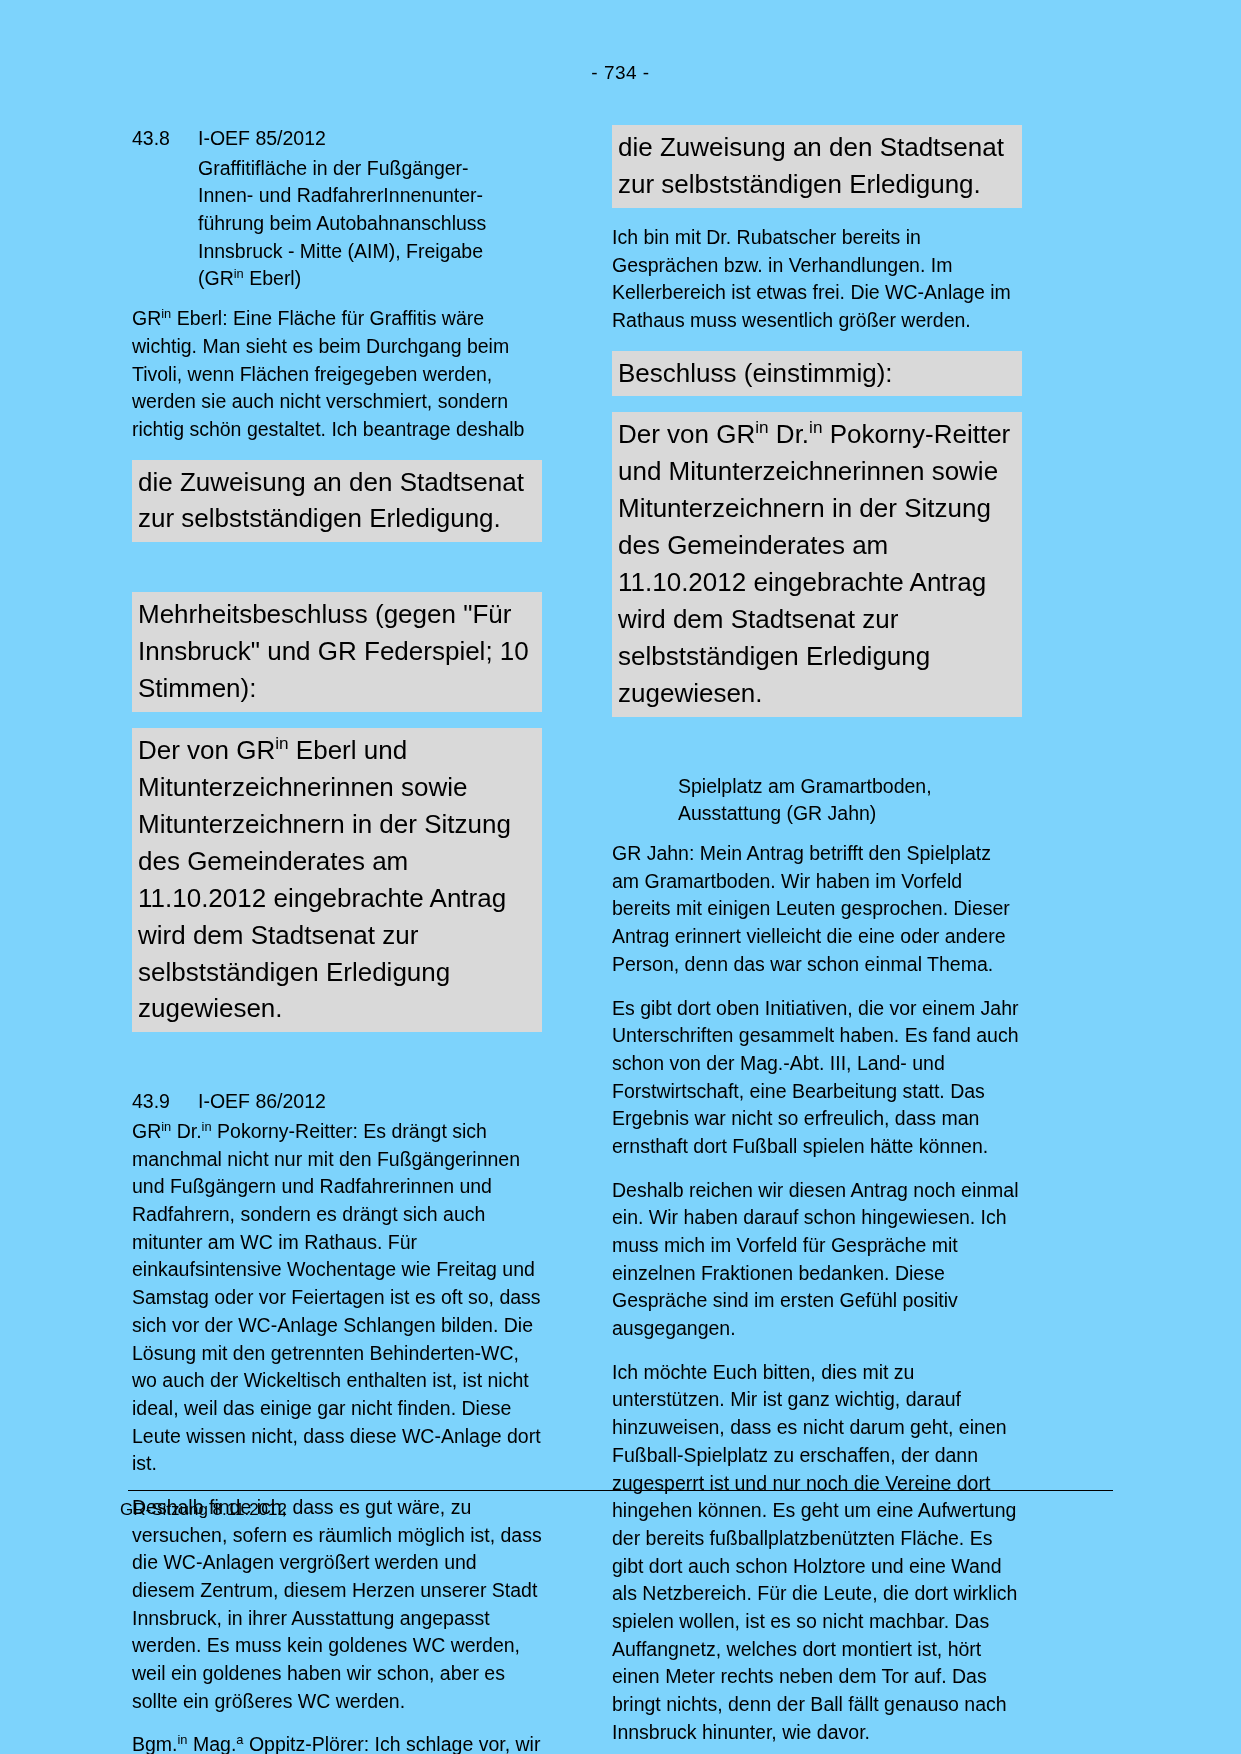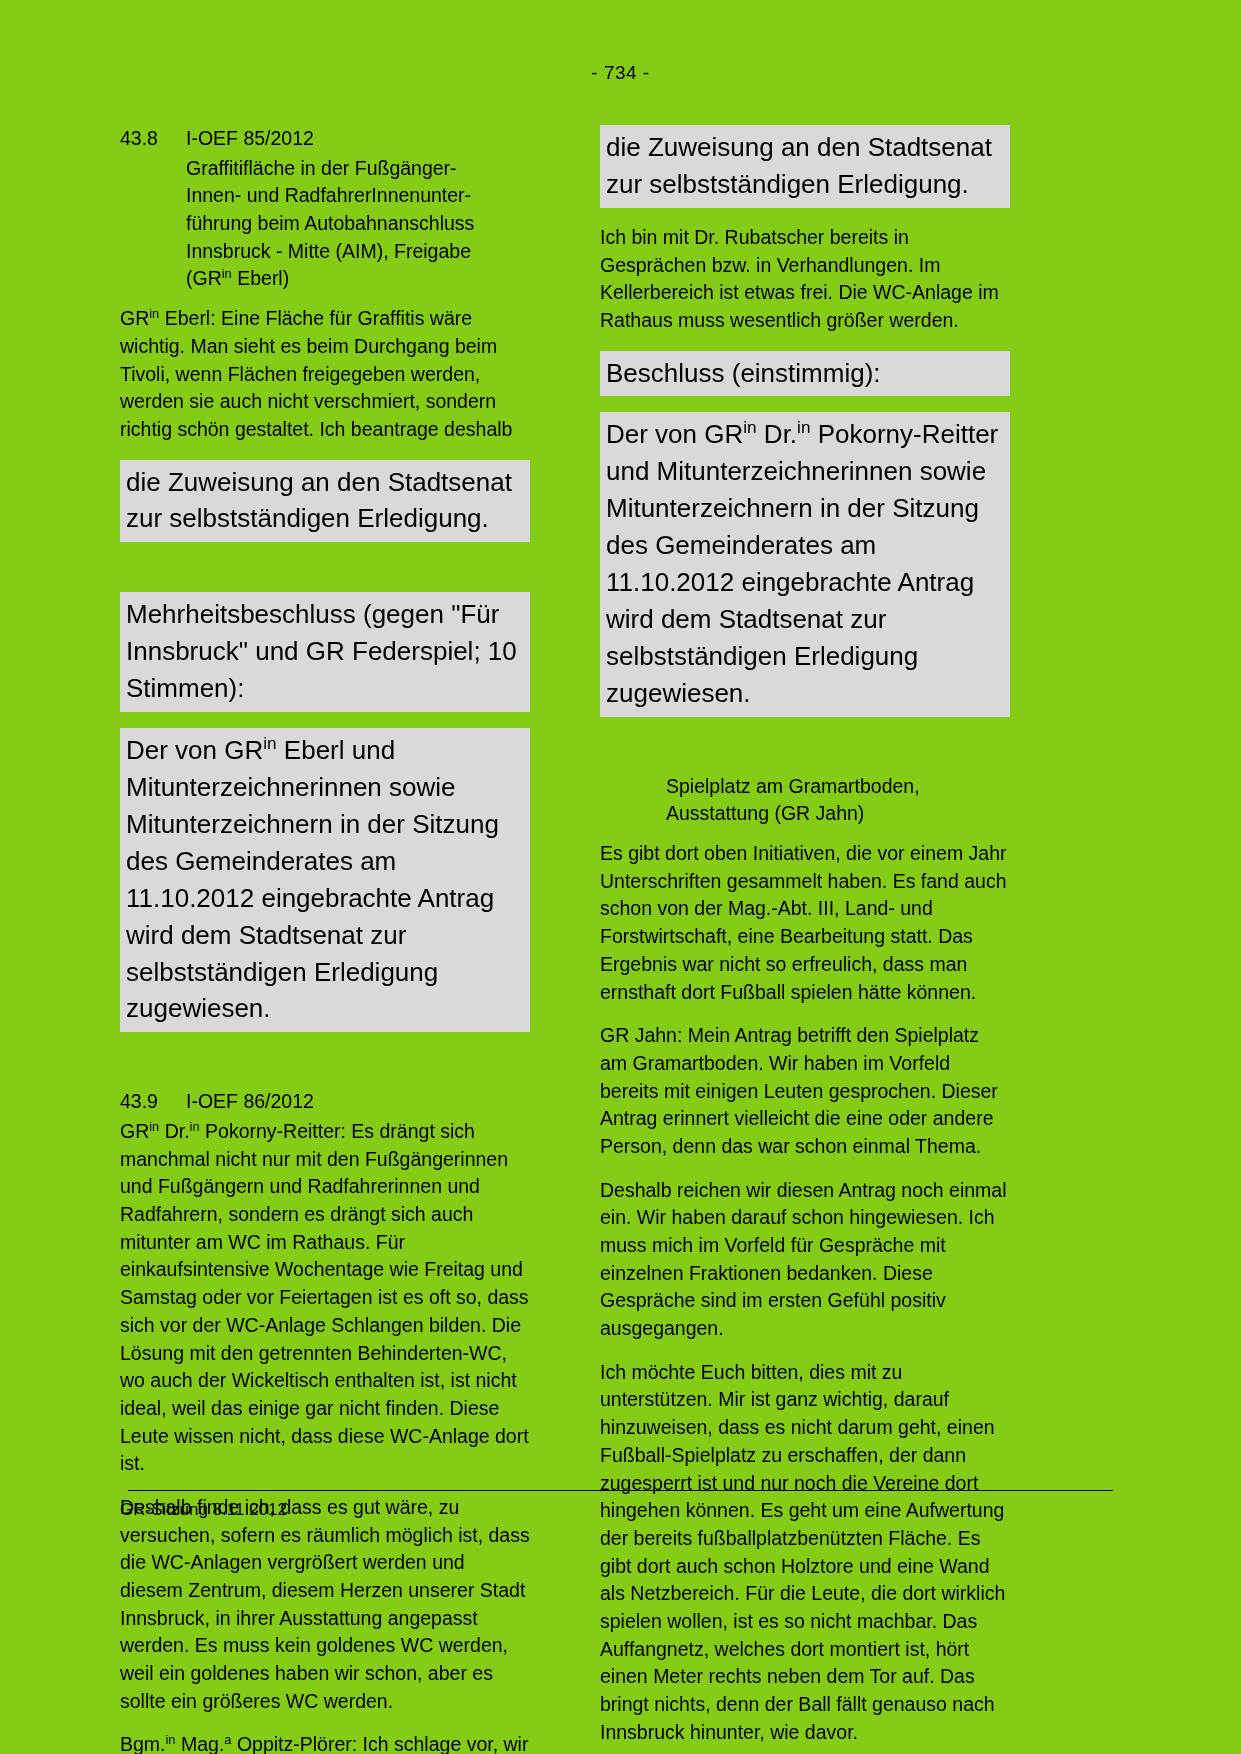--- a/index.html
+++ b/index.html
@@ -9,37 +9,37 @@
   }
   body {
     font-family: "Liberation Sans", sans-serif;
     color: #000000;
   }
   .page {
     position: relative;
     width: 1241px;
     height: 1754px;
     margin: 0 auto;
-    background: #84cc16;
+    background: #7dd3fc;
     box-sizing: border-box;
     overflow: hidden;
   }
   .page-number {
     position: absolute;
     top: 62px;
     left: 0;
     width: 1241px;
     text-align: center;
     font-size: 19px;
     letter-spacing: 0.5px;
   }
   .content {
     position: absolute;
     top: 125px;
-    left: 120px;
+    left: 132px;
     width: 985px;
     height: 1360px;
     display: flex;
     gap: 70px;
   }
   .col {
     width: 410px;
     font-size: 19.5px;
     line-height: 1.42;
   }
@@ -165,22 +165,22 @@
       </p>
 
       <div class="gap-lg"></div>
 
 
       <div class="item-title">
         <span>Spielplatz am Gramartboden,</span><br>
         <span>Ausstattung (GR Jahn)</span>
       </div>
 
+      <p class="body">GR Jahn: Mein Antrag betrifft den Spielplatz am Gramartboden. Wir haben im Vorfeld bereits mit einigen Leuten gesprochen. Dieser Antrag erinnert vielleicht die eine oder andere Person, denn das war schon einmal Thema.</p>
       <p class="body">Es gibt dort oben Initiativen, die vor einem Jahr Unterschriften gesammelt haben. Es fand auch schon von der Mag.-Abt. III, Land- und Forstwirtschaft, eine Bearbeitung statt. Das Ergebnis war nicht so erfreulich, dass man ernsthaft dort Fußball spielen hätte können.</p>
-      <p class="body">GR Jahn: Mein Antrag betrifft den Spielplatz am Gramartboden. Wir haben im Vorfeld bereits mit einigen Leuten gesprochen. Dieser Antrag erinnert vielleicht die eine oder andere Person, denn das war schon einmal Thema.</p>
       <p class="body">Deshalb reichen wir diesen Antrag noch einmal ein. Wir haben darauf schon hingewiesen. Ich muss mich im Vorfeld für Gespräche mit einzelnen Fraktionen bedanken. Diese Gespräche sind im ersten Gefühl positiv ausgegangen.</p>
       <p class="body">Ich möchte Euch bitten, dies mit zu unterstützen. Mir ist ganz wichtig, darauf hinzuweisen, dass es nicht darum geht, einen Fußball-Spielplatz zu erschaffen, der dann zugesperrt ist und nur noch die Vereine dort hingehen können. Es geht um eine Aufwertung der bereits fußballplatzbenützten Fläche. Es gibt dort auch schon Holztore und eine Wand als Netzbereich. Für die Leute, die dort wirklich spielen wollen, ist es so nicht machbar. Das Auffangnetz, welches dort montiert ist, hört einen Meter rechts neben dem Tor auf. Das bringt nichts, denn der Ball fällt genauso nach Innsbruck hinunter, wie davor.</p>
 
     </div>
 
   </div>
 
   <div class="footer-rule"></div>
   <div class="footer-text">GR-Sitzung 8.11.2012</div>
 

